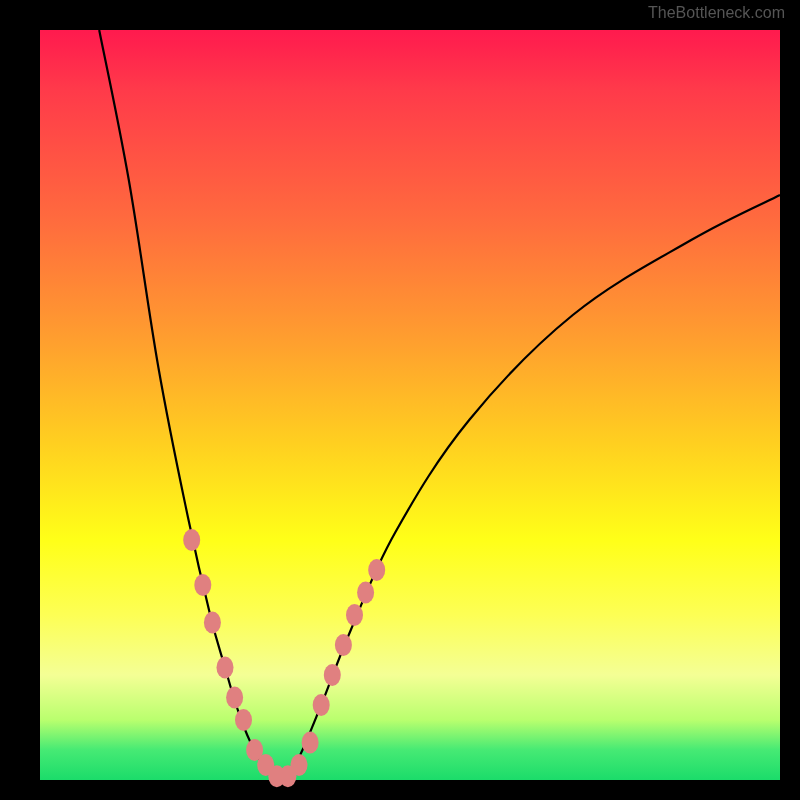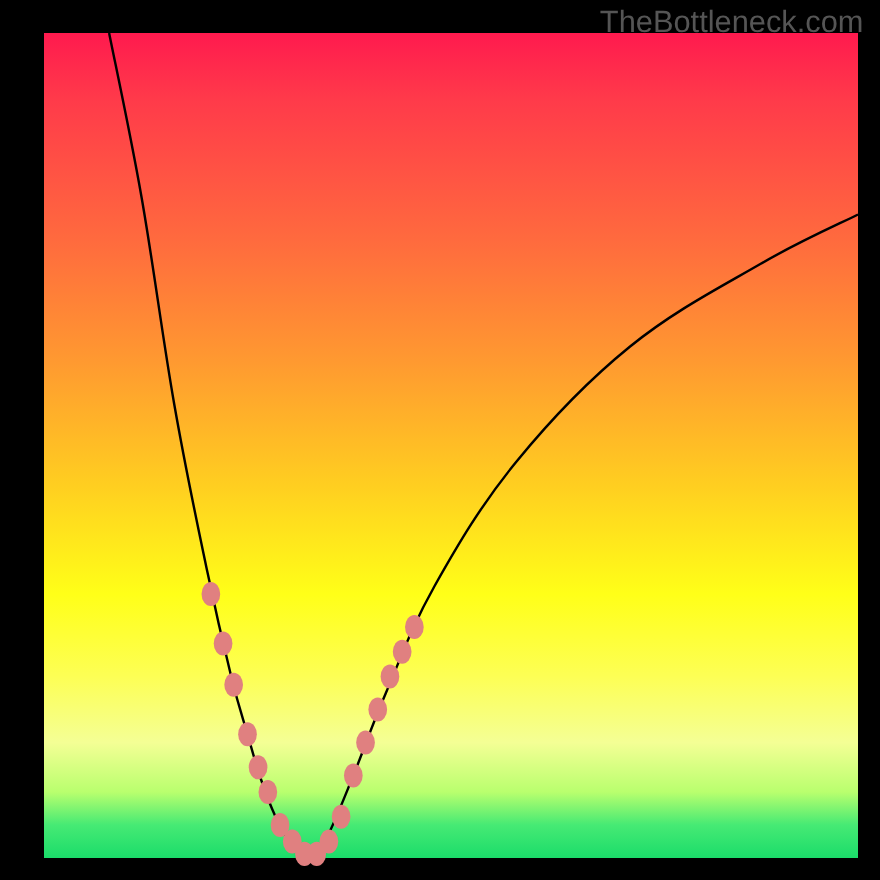--- a/index.html
+++ b/index.html
@@ -15,21 +15,21 @@
     width: 800px;
     height: 800px;
     background: #000;
     position: relative;
   }
   .watermark {
     position: absolute;
     top: 4px;
     right: 15px;
     color: #555;
-    font-size: 28px;
+    font-size: 16px;
     font-weight: 500;
     z-index: 10;
   }
   .plot-area {
     position: absolute;
     left: 40px;
     top: 30px;
     width: 740px;
     height: 750px;
     

